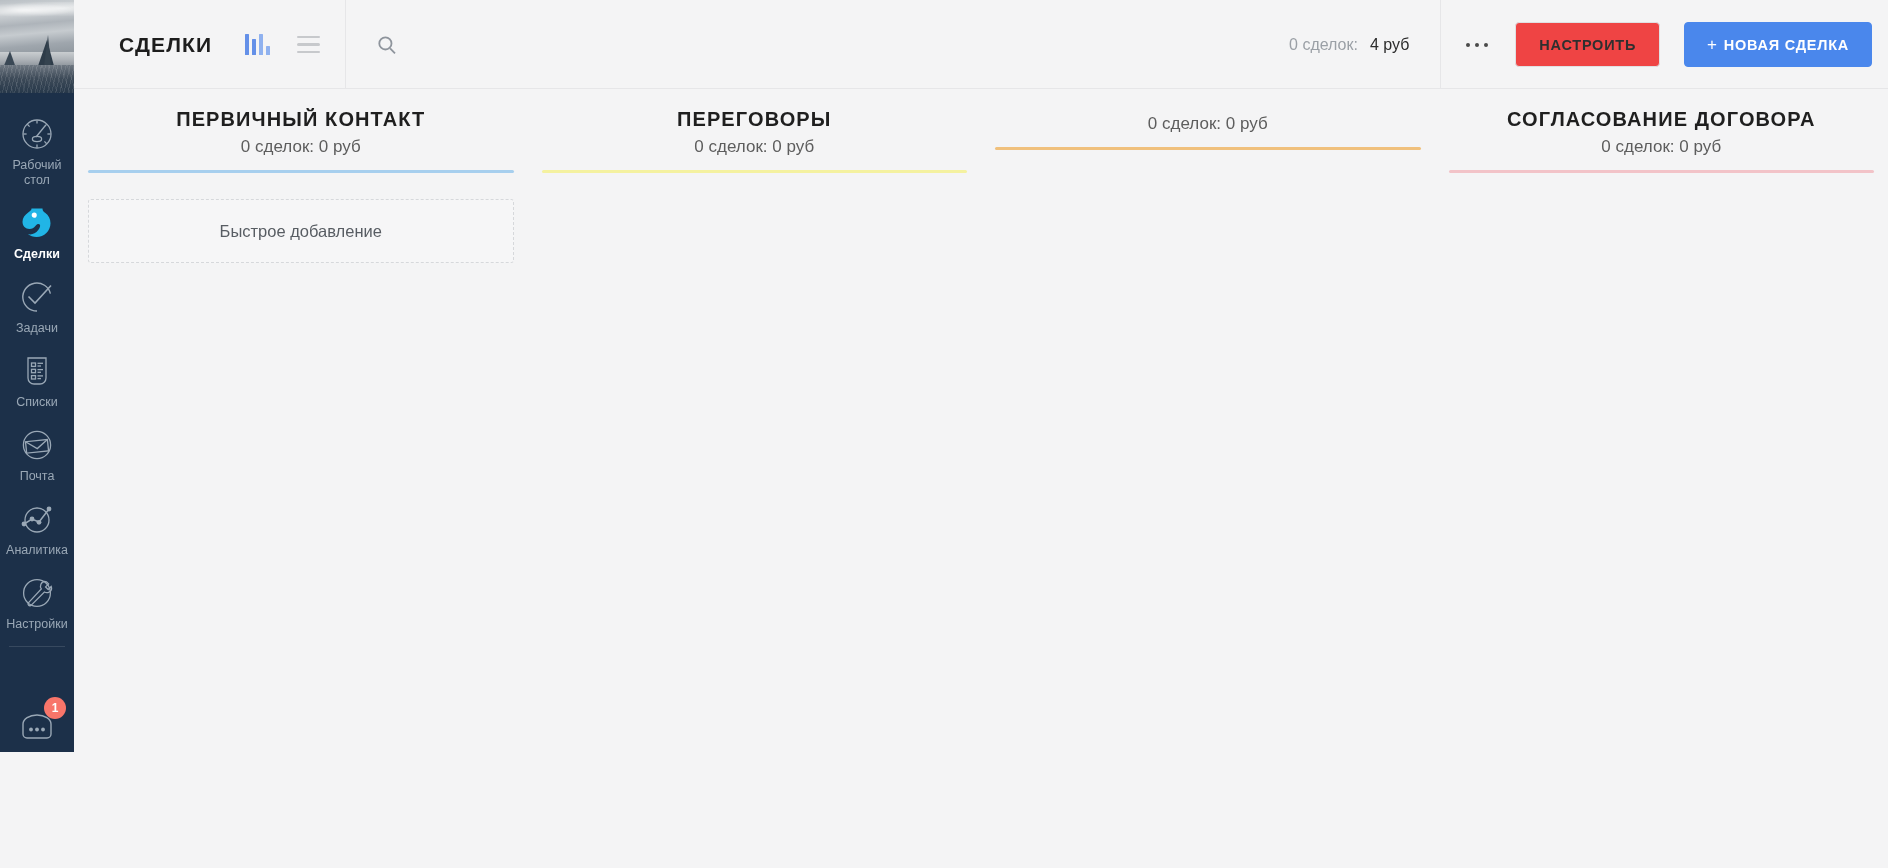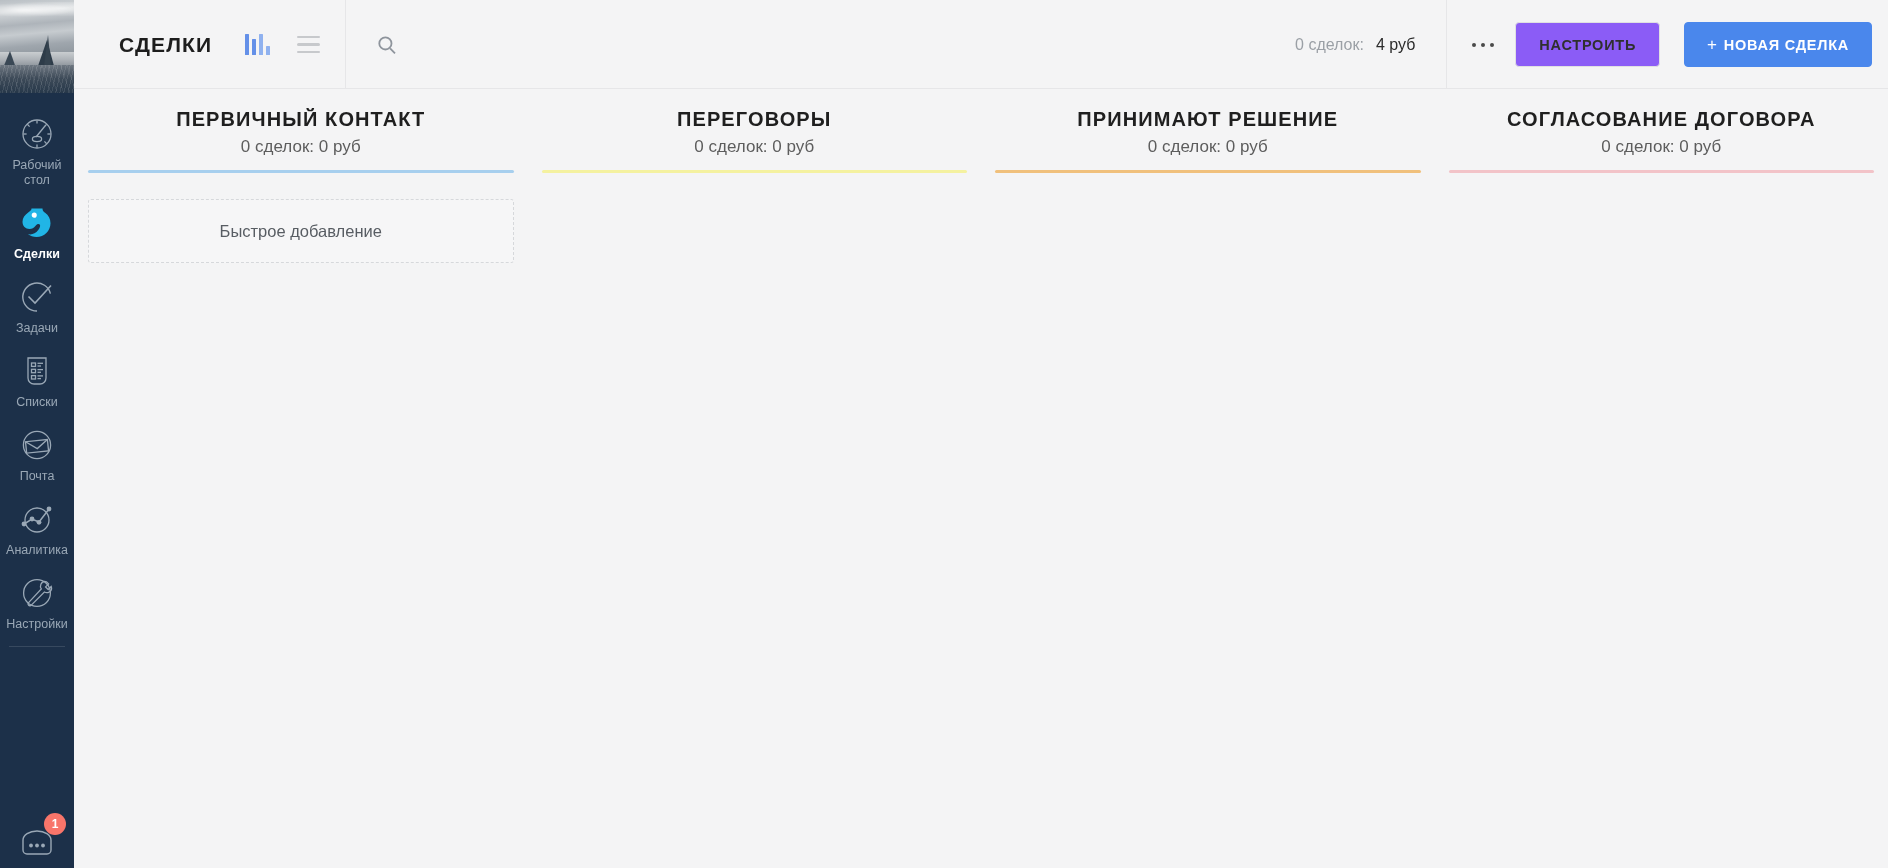--- a/index.html
+++ b/index.html
@@ -16,21 +16,21 @@
     position: relative;
     width: 1888px;
     height: 868px;
     display: flex;
     background: #f4f4f5;
   }
 
   
   .sidebar {
     width: 74px;
-    height: 868px;
+    height: 752px;
     background: #1c3049;
     flex: 0 0 74px;
     position: relative;
     display: flex;
     flex-direction: column;
     align-items: flex-end;
     overflow: hidden;
   }
 
   .account-photo {
@@ -258,24 +258,24 @@
     font-weight: bold;
     letter-spacing: .75px;
     border-radius: 4px;
     cursor: pointer;
     white-space: nowrap;
     display: flex; align-items: center; justify-content: center;
   }
   .btn-setup {
     height: 45px;
     padding: 0 23px;
-    background: #8b5cf6;
+    background: #ef4444;
     border: 1px solid #e0e0e2;
     color: #2f2f2f;
-    margin-left: 4px;
+    margin-left: 10px;
   }
   .btn-new {
     height: 45px;
     padding: 0 22px;
     background: #4a87ec;
     border: 1px solid #4a87ec;
     color: #ffffff;
     margin-left: 24px;
   }
   .btn-new .plus { font-weight: normal; font-size: 17px; padding-right: 6px; }
@@ -533,21 +533,20 @@
         <div class="stage-head">
           <div class="stage-name">ПЕРЕГОВОРЫ</div>
           <div class="stage-sum">0 сделок: 0 руб</div>
         </div>
         <div class="stage-bar" style="background: rgb(244, 241, 160);"></div>
         <div class="stage-body"></div>
       </div>
 
       <div class="stage">
         <div class="stage-head">
-          <div class="stage-name">ПРИНИМАЮТ РЕШЕНИЕ</div>
           <div class="stage-sum">0 сделок: 0 руб</div>
         </div>
         <div class="stage-bar" style="background: rgb(240, 192, 124);"></div>
         <div class="stage-body"></div>
       </div>
 
       <div class="stage">
         <div class="stage-head">
           <div class="stage-name">СОГЛАСОВАНИЕ ДОГОВОРА</div>
           <div class="stage-sum">0 сделок: 0 руб</div>

